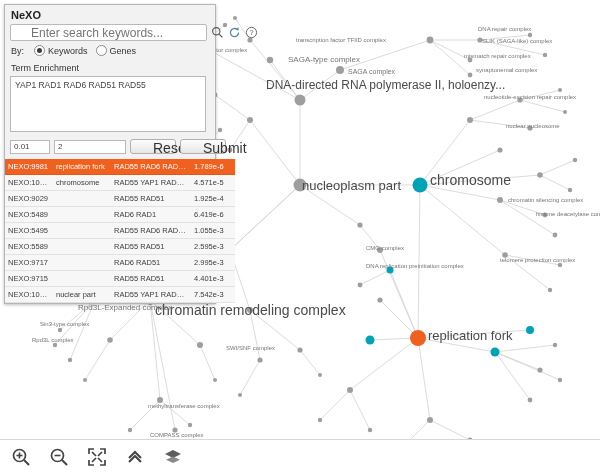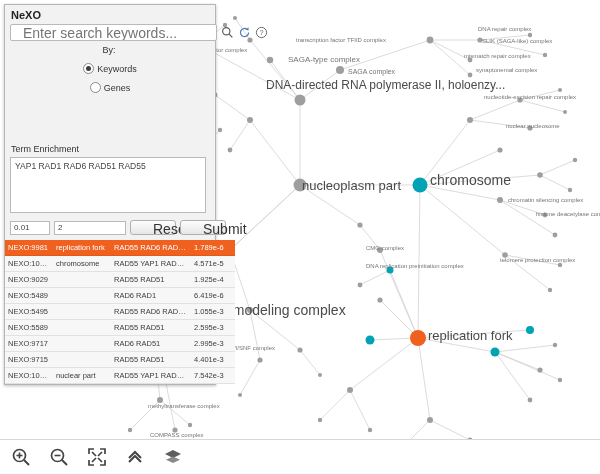--- a/index.html
+++ b/index.html
@@ -55,42 +55,41 @@
     display: flex;
     align-items: center;
     padding: 0 5px 4px 5px;
     gap: 4px;
   }
   #search-input {
     flex: 1;
     height: 15px;
     border: 1px solid #b9b9b9;
     background: #fff;
-    font-size: 14px;
-    padding: 0 12px;
+    font-size: 12px;
+    padding: 0 20px;
     color: #666;
     border-radius: 2px;
     font-family: "Liberation Sans", sans-serif;
   }
   .icon-btn {
     width: 15px;
     height: 15px;
     display: inline-flex;
     align-items: center;
     justify-content: center;
     cursor: pointer;
   }
   .radio-row {
     display: flex;
-    align-items: center;
+    align-items: flex-end;
     gap: 8px;
     padding: 0 6px 5px 6px;
     font-size: 9px;
     color: #333;
-    flex-direction: column;
   }
   .radio-row .by-label { margin-right: 2px; }
   .radio {
     display: inline-flex;
     align-items: center;
     gap: 3px;
   }
   .radio .dot {
     width: 9px;
     height: 9px;
@@ -107,21 +106,20 @@
     top: 2px;
     width: 5px;
     height: 5px;
     border-radius: 50%;
     background: #3c3c3c;
   }
   .section-label {
     padding: 2px 6px 3px 6px;
     font-size: 9px;
     color: #333;
-    margin-top: 44px;
   }
   #term-textarea {
     margin: 0 5px;
     width: 196px;
     height: 56px;
     box-sizing: border-box;
     border: 1px solid #b9b9b9;
     background: #fff;
     font-size: 8.5px;
     padding: 3px 4px;

